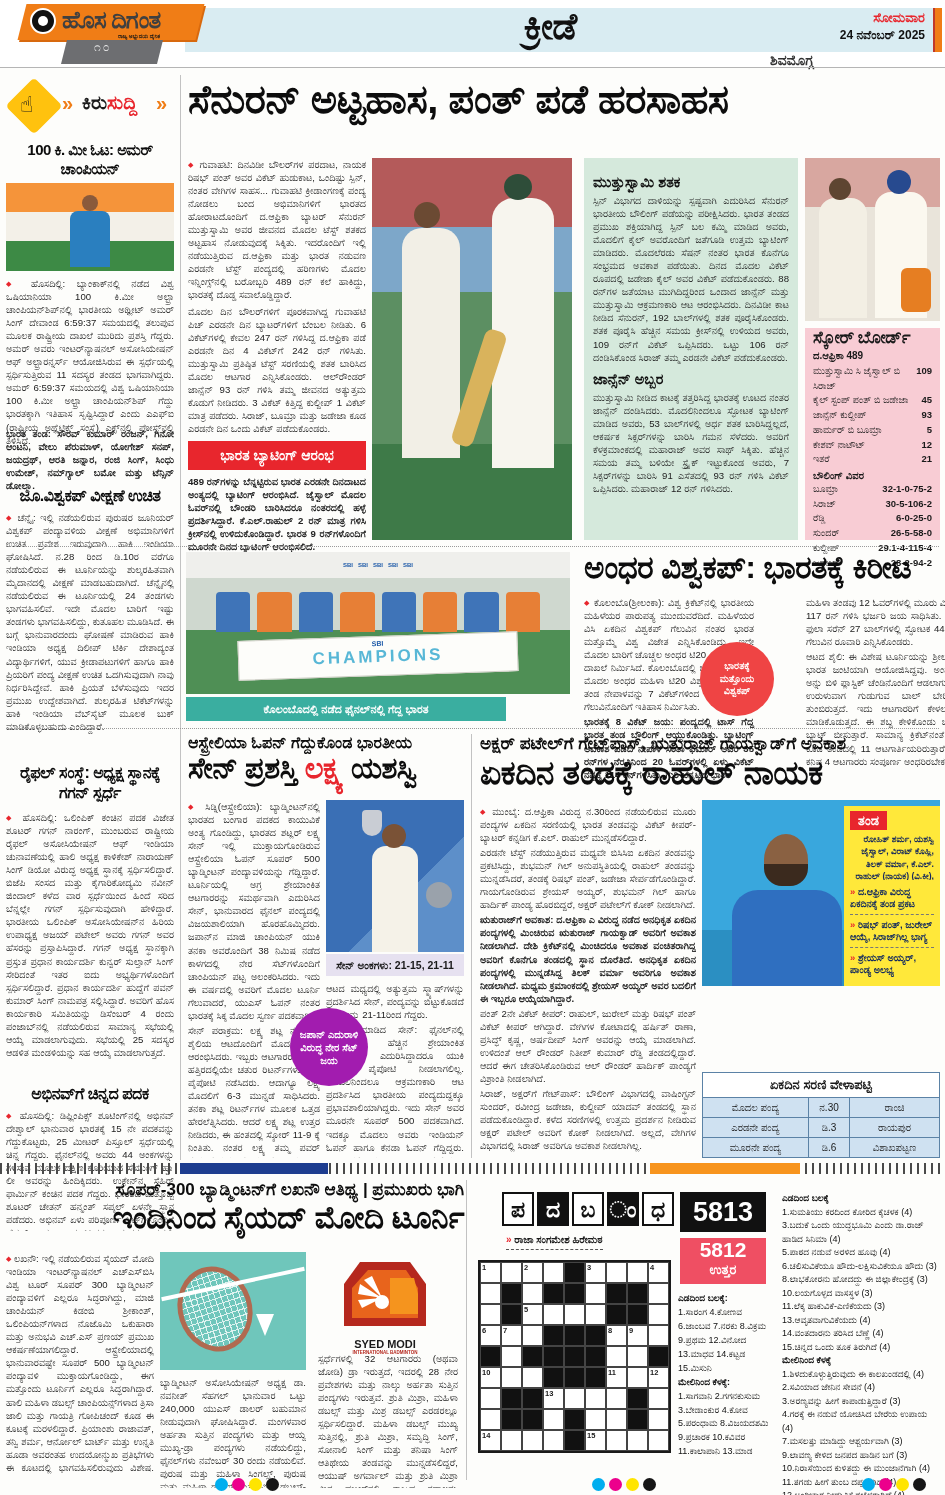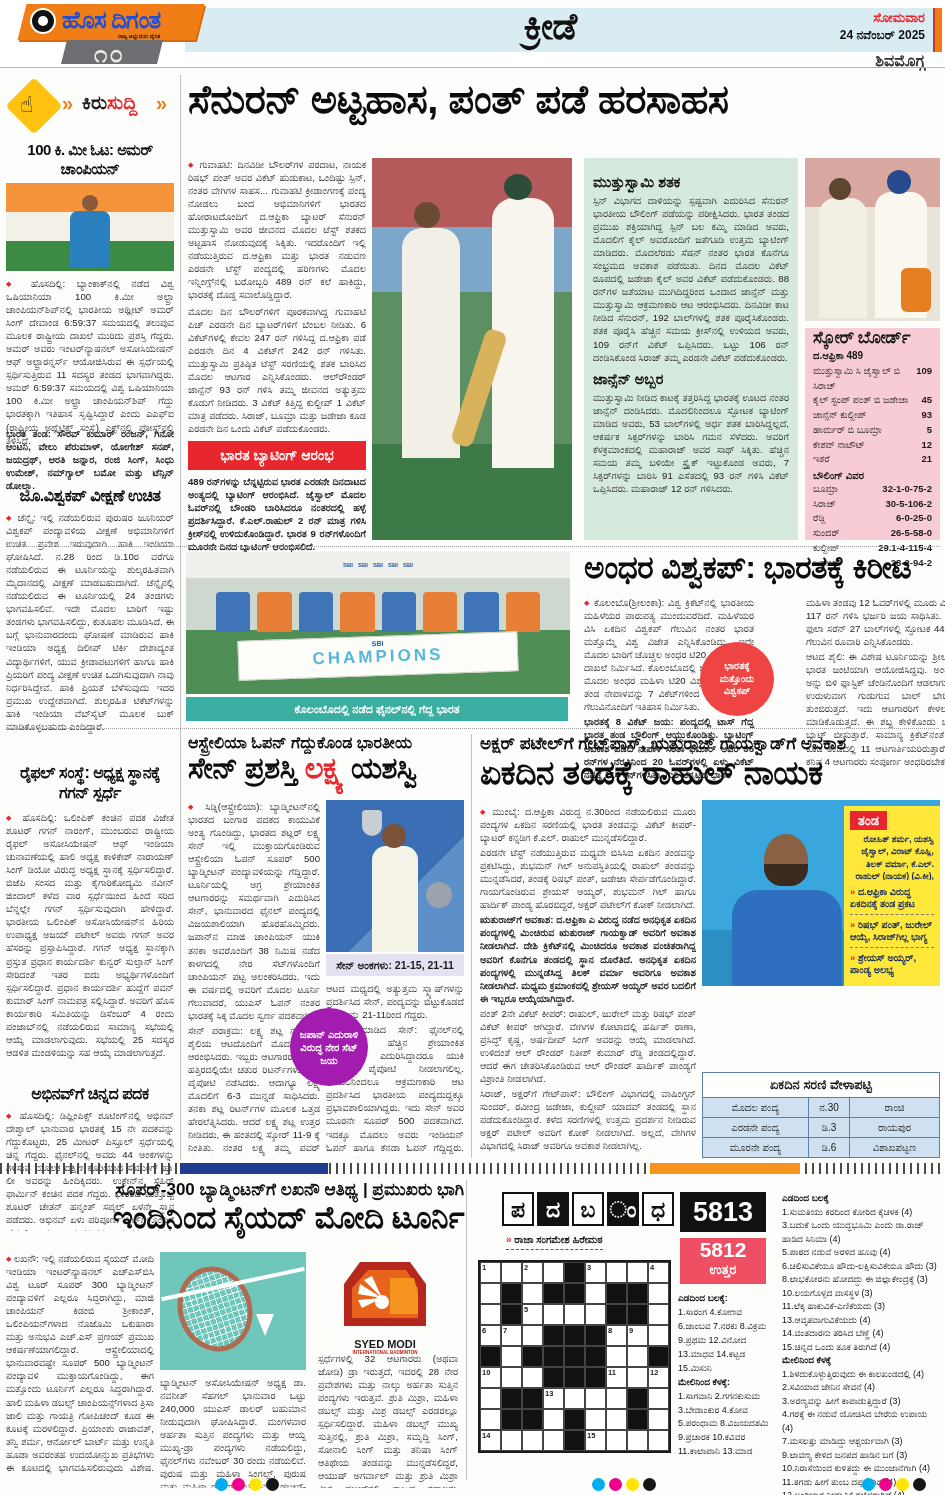--- a/index.html
+++ b/index.html
@@ -50,28 +50,28 @@
 
 <div id="page">
 
   <div class="abs" style="left:0;top:0;width:945px;height:68px;background:#fff;">
     <div class="abs" style="left:185px;top:8px;width:748px;height:44px;background:#d9ecf2;"></div>
     <div class="abs" style="left:933px;top:8px;width:9px;height:44px;background:#f07d16;border-left:2px solid #c0392b;"></div>
     <div class="abs" style="left:22px;top:4px;width:178px;height:36px;background:#f07d16;transform:skewX(-14deg);box-shadow:2px 2px 0 #d8690e;"></div>
     <div class="abs" style="left:30px;top:8px;width:26px;height:26px;border-radius:50%;background:#111;border:2px solid #fff;">
       <div style="width:10px;height:10px;border-radius:50%;background:#fff;margin:6px auto;"></div>
     </div>
-    <div class="abs" style="left:62px;top:6px;font-size:24px;font-weight:bold;color:#1d4ed8;letter-spacing:-1px;">ಹೊಸ ದಿಗಂತ</div>
+    <div class="abs" style="left:62px;top:6px;font-size:24px;font-weight:bold;color:#404040;letter-spacing:-1px;">ಹೊಸ ದಿಗಂತ</div>
     <div class="abs" style="left:118px;top:33px;font-size:5.5px;color:#161616;font-weight:bold;">ರಾಜ್ಯ ಅಭ್ಯುದಯ ದೈನಿಕ</div>
     <div class="abs" style="left:64px;top:40px;width:96px;height:24px;background:#6d6e71;transform:skewX(-14deg);"></div>
-    <div class="abs" style="left:94px;top:40px;font-size:24px;font-weight:bold;color:#e9e9e9;letter-spacing:2px;">೧೦</div>
+    <div class="abs" style="left:94px;top:40px;font-size:12px;font-weight:normal;color:#e9e9e9;letter-spacing:2px;">೧೦</div>
     <div class="abs" style="left:420px;top:6px;width:260px;text-align:center;font-size:37px;font-weight:bold;color:#111;letter-spacing:-1px;">ಕ್ರೀಡೆ</div>
     <div class="abs" style="left:770px;top:10px;width:155px;text-align:right;font-size:13px;font-weight:bold;color:#e8262d;">ಸೋಮವಾರ</div>
     <div class="abs" style="left:770px;top:28px;width:155px;text-align:right;font-size:12px;font-weight:bold;color:#111;">24 ನವೆಂಬರ್ 2025</div>
-    <div class="abs" style="left:770px;top:52px;width:155px;text-align:right;font-size:16px;font-weight:bold;color:#333;">ಶಿವಮೊಗ್ಗ</div>
+    <div class="abs" style="left:770px;top:52px;width:155px;text-align:left;font-size:14px;font-weight:bold;color:#333;">ಶಿವಮೊಗ್ಗ</div>
     <div class="abs rule-h" style="left:0;top:67px;width:945px;"></div>
   </div>
 
   <div class="abs rule-v" style="left:180px;top:75px;height:1085px;"></div>
   <div class="abs" style="left:6px;top:75px;width:168px;height:1085px;">
 
     <div class="abs" style="left:0;top:5px;width:168px;height:52px;">
       <div class="abs" style="left:2px;top:0;width:52px;height:52px;background:#ffc20e;transform:rotate(45deg) scale(0.78);border-radius:6px;"></div>
       <div class="abs" style="left:14px;top:12px;font-size:22px;">☝</div>
       <div class="abs" style="left:56px;top:12px;font-size:20px;font-weight:bold;color:#f07d16;">»</div>
@@ -200,21 +200,21 @@
         <div style="flex:1;background:#3f74b8;border-radius:4px 4px 0 0;"></div>
         <div style="flex:1;background:#e77f36;border-radius:4px 4px 0 0;"></div>
         <div style="flex:1;background:#3f74b8;border-radius:4px 4px 0 0;"></div>
         <div style="flex:1;background:#e77f36;border-radius:4px 4px 0 0;"></div>
     </div>
     <div style="position:absolute;left:52px;top:84px;width:280px;height:40px;background:#fdfdfa;border:1px solid #cfcfc6;transform:rotate(-2deg);text-align:center;">
       <div style="font-size:7px;color:#1e5aa8;font-weight:bold;margin-top:3px;">SBI</div>
       <div style="font-size:17px;font-weight:bold;color:#58b7d6;letter-spacing:3px;">CHAMPIONS</div>
     </div>
   </div>
-  <div class="abs capbar" style="left:186px;top:697px;width:382px;height:24px;text-align:center;">ಕೊಲಂಬೊದಲ್ಲಿ ನಡೆದ ಫೈನಲ್‌ನಲ್ಲಿ ಗೆದ್ದ ಭಾರತ</div>
+  <div class="abs capbar" style="left:186px;top:697px;width:320px;height:24px;text-align:center;">ಕೊಲಂಬೊದಲ್ಲಿ ನಡೆದ ಫೈನಲ್‌ನಲ್ಲಿ ಗೆದ್ದ ಭಾರತ</div>
   <div class="abs hl" style="left:584px;top:550px;width:356px;font-size:31px;">ಅಂಧರ ವಿಶ್ವಕಪ್: ಭಾರತಕ್ಕೆ ಕಿರೀಟ</div>
   <div class="abs bt" style="left:584px;top:596px;width:170px;">
     <span class="dl-dot bold red"></span><span>ಕೊಲಂಬೊ(ಶ್ರೀಲಂಕಾ): ವಿಶ್ವ ಕ್ರಿಕೆಟ್‌ನಲ್ಲಿ ಭಾರತೀಯ ಮಹಿಳೆಯರ ಪಾರುಪತ್ಯ ಮುಂದುವರೆದಿದೆ. ಮಹಿಳೆಯರ ವಿಸಿ ಏಕದಿನ ವಿಶ್ವಕಪ್ ಗೆಲುವಿನ ನಂತರ ಭಾರತ ಮತ್ತೊಮ್ಮೆ ವಿಶ್ವ ವಿಜೇತ ಎನ್ನಿಸಿಕೊಂಡಿದ್ದು, ಇದೇ ಮೊದಲ ಬಾರಿಗೆ ಚೊಚ್ಚಲ ಅಂಧರ ಟಿ20 ವಿಶ್ವಕಪ್ ಗೆದ್ದು ದಾಖಲೆ ನಿರ್ಮಿಸಿದೆ. ಕೊಲಂಬೊದಲ್ಲಿ ಭಾನುವಾರ ನಡೆದ ಮೊದಲ ಅಂಧರ ಮಹಿಳಾ ಟಿ20 ವಿಶ್ವಕಪ್‌ನಲ್ಲಿ ಭಾರತ ತಂಡ ನೇಪಾಳವನ್ನು 7 ವಿಕೆಟ್‌ಗಳಿಂದ ಸೋಲಿಸಿತು. ಈ ಗೆಲುವಿನೊಂದಿಗೆ ಇತಿಹಾಸ ನಿರ್ಮಿಸಿತು.</span>
     <div class="subhd" style="margin-top:2px;">ಭಾರತಕ್ಕೆ 8 ವಿಕೆಟ್ ಜಯ: ಪಂದ್ಯದಲ್ಲಿ ಟಾಸ್ ಗೆದ್ದ ಭಾರತ ತಂಡ ಬೌಲಿಂಗ್ ಆಯ್ದುಕೊಂಡಿತು. ಬ್ಯಾಟಿಂಗ್ ಅವಕಾಶ ಪಡೆದ ನೇಪಾಳ ಸರಿತಾ ಫಿಮಾರ್ ಅವರ 35 ರನ್‌ಗಳ ನೆರವಿನಿಂದ 20 ಓವರ್‌ಗಳಲ್ಲಿ ಏಳು ವಿಕೆಟ್ ನಷ್ಟಕ್ಕೆ 114 ರನ್‌ಗಳಿಸಿತು. ಗುರಿ ಬೆನ್ನಟ್ಟಿದ ಭಾರತ</div>
   </div>
   <div class="abs bt" style="left:765px;top:596px;width:175px;margin-left:41px;">
     <span>ಮಹಿಳಾ ತಂಡವು 12 ಓವರ್‌ಗಳಲ್ಲಿ ಮೂರು ವಿಕೆಟ್ ನಷ್ಟಕ್ಕೆ 117 ರನ್ ಗಳಿಸಿ ಭರ್ಜರಿ ಜಯ ಸಾಧಿಸಿತು. ಭಾರತ ಪರ ಫುಲಾ ಸರೆನ್ 27 ಬಾಲ್‌ಗಳಲ್ಲಿ ಸ್ಫೋಟಕ 44 ರನ್ ಗಳಿಸಿ ಗೆಲುವಿನ ರೂವಾರಿ ಎನ್ನಿಸಿಕೊಂಡರು.</span>
     <div style="margin-top:2px;">ಆಟದ ಶೈಲಿ: ಈ ವಿಶೇಷ ಟೂರ್ನಿಯನ್ನು ಶ್ರೀಲಂಕಾ ಮತ್ತು ಭಾರತ ಜಂಟಿಯಾಗಿ ಆಯೋಜಿಸಿದ್ದವು. ಅಂಧರ ಕ್ರಿಕೆಟ್ ಅನ್ನು ಬಿಳಿ ಪ್ಲಾಸ್ಟಿಕ್ ಚೆಂಡಿನೊಂದಿಗೆ ಆಡಲಾಗುತ್ತದೆ. ಅದು ಉರುಳುವಾಗ ಗುಡುಗುವ ಬಾಲ್ ಬೇರಿಂಗ್‌ಗಳಿಂದ ತುಂಬಿರುತ್ತದೆ. ಇದು ಆಟಗಾರರಿಗೆ ಕೇಳಲು ಅನುವು ಮಾಡಿಕೊಡುತ್ತದೆ. ಈ ಶಬ್ದ ಕೇಳಿಕೊಂಡು ಬ್ಯಾಟರ್‌ಗಳು ಬ್ಯಾಟ್ ಬೀಸುತ್ತಾರೆ. ಸಾಮಾನ್ಯ ಕ್ರಿಕೆಟ್‌ನಂತೆ ಇಲ್ಲಿಯೂ ಕೂಡ ತಂಡದಲ್ಲಿ 11 ಆಟಗಾರ್ತಿಯರಿರುತ್ತಾರೆ. ತಂಡದಲ್ಲಿ ಕನಿಷ್ಠ 4 ಆಟಗಾರರು ಸಂಪೂರ್ಣ ಅಂಧರಿರಬೇಕು.</div>
   </div>
   <div class="abs circ" style="left:700px;top:642px;width:74px;height:74px;background:#ef4444;font-size:9.5px;line-height:1.3;padding:6px;">ಭಾರತಕ್ಕೆ ಮತ್ತೊಂದು ವಿಶ್ವಕಪ್</div>

